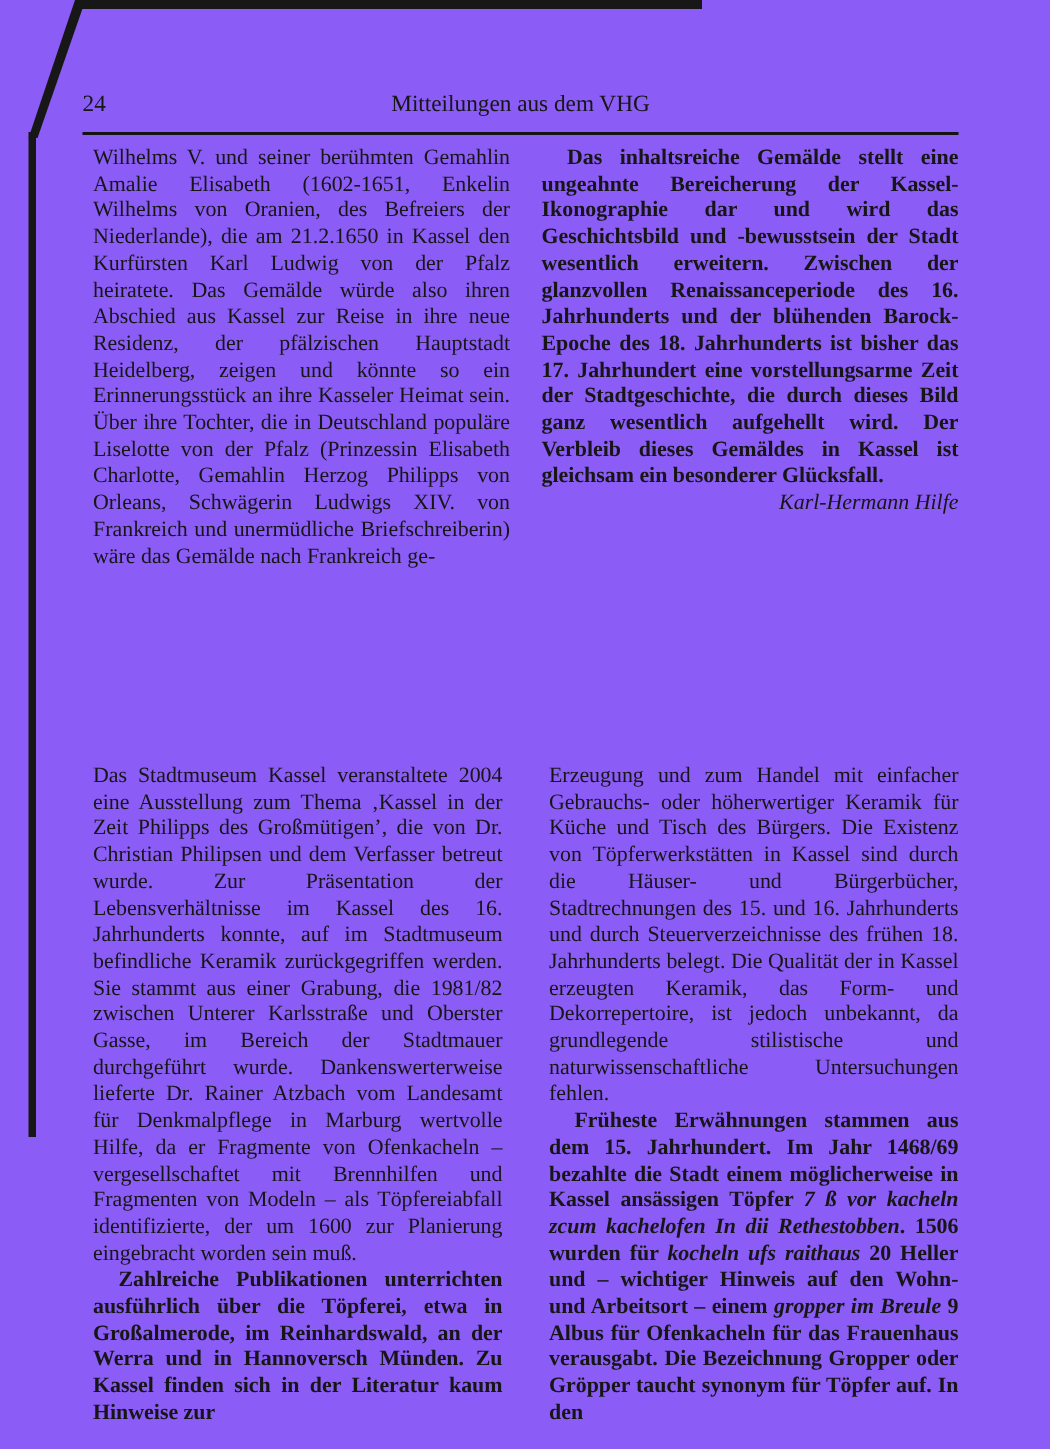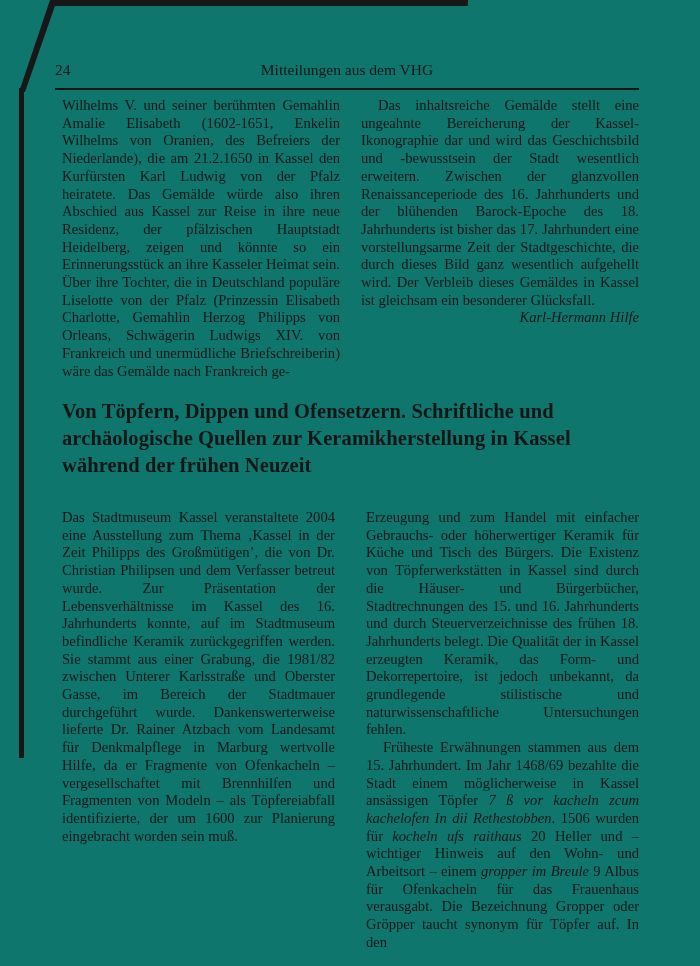--- a/index.html
+++ b/index.html
@@ -1,40 +1,40 @@
 <!DOCTYPE html>
 <html lang="de"><head>
 <meta charset="utf-8">
 <style>
   html,body { margin:0; padding:0; background:#e8e8e8; }
   .page {
     position:relative;
     width:700px; height:966px;
     margin:0 auto;
-    background:#0f766e;
+    background:#8b5cf6;
     font-family:"Liberation Serif", serif;
     color:#161616;
     overflow:hidden;
   }
   .scan-artifact { position:absolute; left:0; top:0; width:700px; height:966px; pointer-events:none; }
   .header { position:absolute; top:61px; left:55px; width:584px; height:22px; font-size:15.5px; }
   .pagenum { position:absolute; left:0; top:0; }
   .running-title { position:absolute; left:0; right:0; top:0; text-align:center; }
   .rule { position:absolute; top:88px; left:55px; width:584px; height:2px; background:#141414; }
   .cols {
     position:absolute; left:62px; width:577px;
     display:flex; gap:21px;
     font-size:14.6px; line-height:17.7px;
     text-align:justify;
   }
   .article1-body { top:97px; }
   .article2-body { top:509px;gap:31px; }
   .col { width:278px; }
   .col p { margin:0; }
-  .col p.indent { text-indent:17px; }
+  .col p.indent { text-indent:17px;font-weight:bold; }
   .signature { text-align:right; font-style:italic; margin-top:7px; }
   .title {
     position:absolute; top:398px; left:62px; width:579px;
     margin:0;
     font-size:20.5px; line-height:27px; font-weight:bold;
     letter-spacing:0.1px;
     text-align:left;
   }
   .it { font-style:italic; }
 </style>
@@ -58,25 +58,25 @@
   <div class="cols article1-body">
     <div class="col">
       <p>Wilhelms V. und seiner berühmten Gemahlin Amalie Elisabeth (1602-1651, Enkelin Wilhelms von Oranien, des Befreiers der Niederlande), die am 21.2.1650 in Kassel den Kurfürsten Karl Ludwig von der Pfalz heiratete. Das Gemälde würde also ihren Abschied aus Kassel zur Reise in ihre neue Residenz, der pfälzischen Hauptstadt Heidelberg, zeigen und könnte so ein Erinnerungsstück an ihre Kasseler Heimat sein. Über ihre Tochter, die in Deutschland populäre Liselotte von der Pfalz (Prinzessin Elisabeth Charlotte, Gemahlin Herzog Philipps von Orleans, Schwägerin Ludwigs XIV. von Frankreich und unermüdliche Briefschreiberin) wäre das Gemälde nach Frankreich ge-</p>
     </div>
     <div class="col">
       <p class="indent">Das inhaltsreiche Gemälde stellt eine ungeahnte Bereicherung der Kassel-Ikonographie dar und wird das Geschichtsbild und -bewusstsein der Stadt wesentlich erweitern. Zwischen der glanzvollen Renaissanceperiode des 16. Jahrhunderts und der blühenden Barock-Epoche des 18. Jahrhunderts ist bisher das 17. Jahrhundert eine vorstellungsarme Zeit der Stadtgeschichte, die durch dieses Bild ganz wesentlich aufgehellt wird. Der Verbleib dieses Gemäldes in Kassel ist gleichsam ein besonderer Glücksfall.</p>
       <p class="signature">Karl-Hermann Hilfe</p>
     </div>
   </div>
 
-  <h1 class="title">Von Töpfern, Dippen und Ofensetzern. Schriftliche und archäologische Quellen zur Keramikherstellung in Kassel während der frühen Neuzeit</h1>
 
   <div class="cols article2-body">
     <div class="col">
       <p>Das Stadtmuseum Kassel veranstaltete 2004 eine Ausstellung zum Thema ‚Kassel in der Zeit Philipps des Großmütigen’, die von Dr. Christian Philipsen und dem Verfasser betreut wurde. Zur Präsentation der Lebensverhältnisse im Kassel des 16. Jahrhunderts konnte, auf im Stadtmuseum befindliche Keramik zurückgegriffen werden. Sie stammt aus einer Grabung, die 1981/82 zwischen Unterer Karlsstraße und Oberster Gasse, im Bereich der Stadtmauer durchgeführt wurde. Dankenswerterweise lieferte Dr. Rainer Atzbach vom Landesamt für Denkmalpflege in Marburg wertvolle Hilfe, da er Fragmente von Ofenkacheln – vergesellschaftet mit Brennhilfen und Fragmenten von Modeln – als Töpfereiabfall identifizierte, der um 1600 zur Planierung eingebracht worden sein muß.</p>
+      <p class="indent">Zahlreiche Publikationen unterrichten ausführlich über die Töpferei, etwa in Großalmerode, im Reinhardswald, an der Werra und in Hannoversch Münden. Zu Kassel finden sich in der Literatur kaum Hinweise zur</p>
     </div>
     <div class="col">
       <p>Erzeugung und zum Handel mit einfacher Gebrauchs- oder höherwertiger Keramik für Küche und Tisch des Bürgers. Die Existenz von Töpferwerkstätten in Kassel sind durch die Häuser- und Bürgerbücher, Stadtrechnungen des 15. und 16. Jahrhunderts und durch Steuerverzeichnisse des frühen 18. Jahrhunderts belegt. Die Qualität der in Kassel erzeugten Keramik, das Form- und Dekorrepertoire, ist jedoch unbekannt, da grundlegende stilistische und naturwissenschaftliche Untersuchungen fehlen.</p>
       <p class="indent"><span>Früheste Erwähnungen stammen aus dem 15. Jahrhundert. Im Jahr 1468/69 bezahlte die Stadt einem möglicherweise in Kassel ansässigen Töpfer </span><span class="it">7 ß vor kacheln zcum kachelofen In dii Rethestobben</span><span>. 1506 wurden für </span><span class="it">kocheln ufs raithaus</span><span> 20 Heller und – wichtiger Hinweis auf den Wohn- und Arbeitsort – einem </span><span class="it">gropper im Breule</span><span> 9 Albus für Ofenkacheln für das Frauenhaus verausgabt. Die Bezeichnung Gropper oder Gröpper taucht synonym für Töpfer auf. In den</span></p>
     </div>
   </div>
 
 </div>
 
 </body></html>

